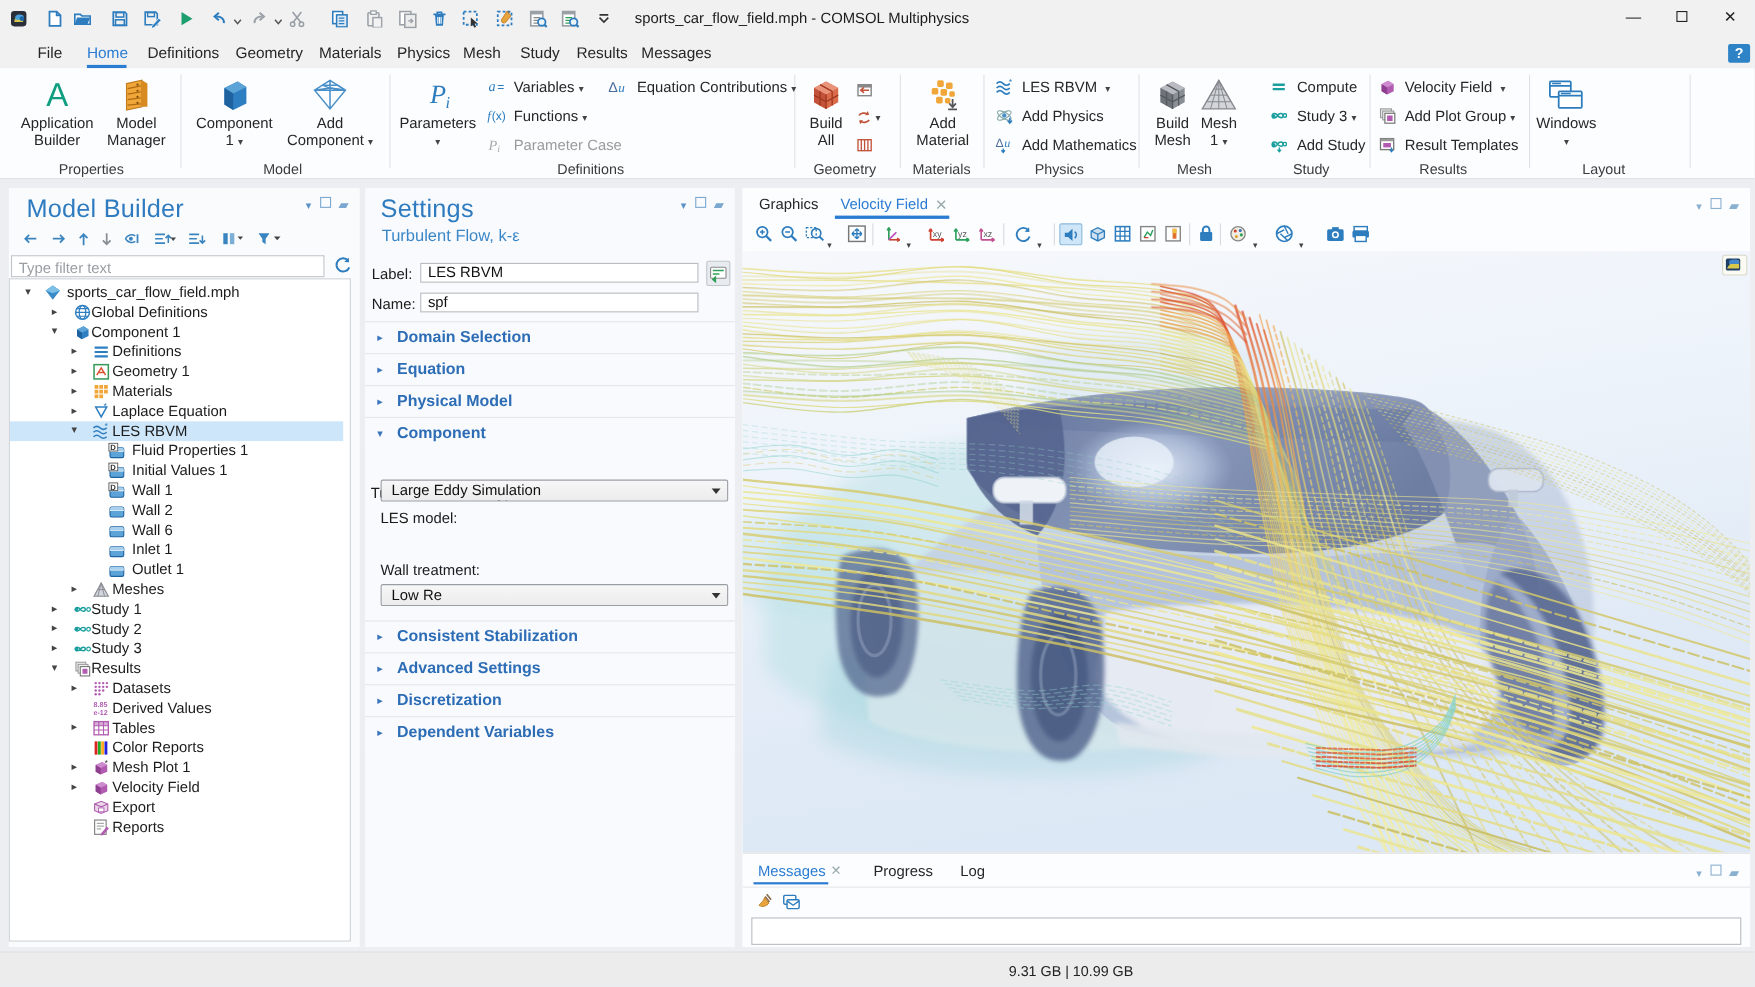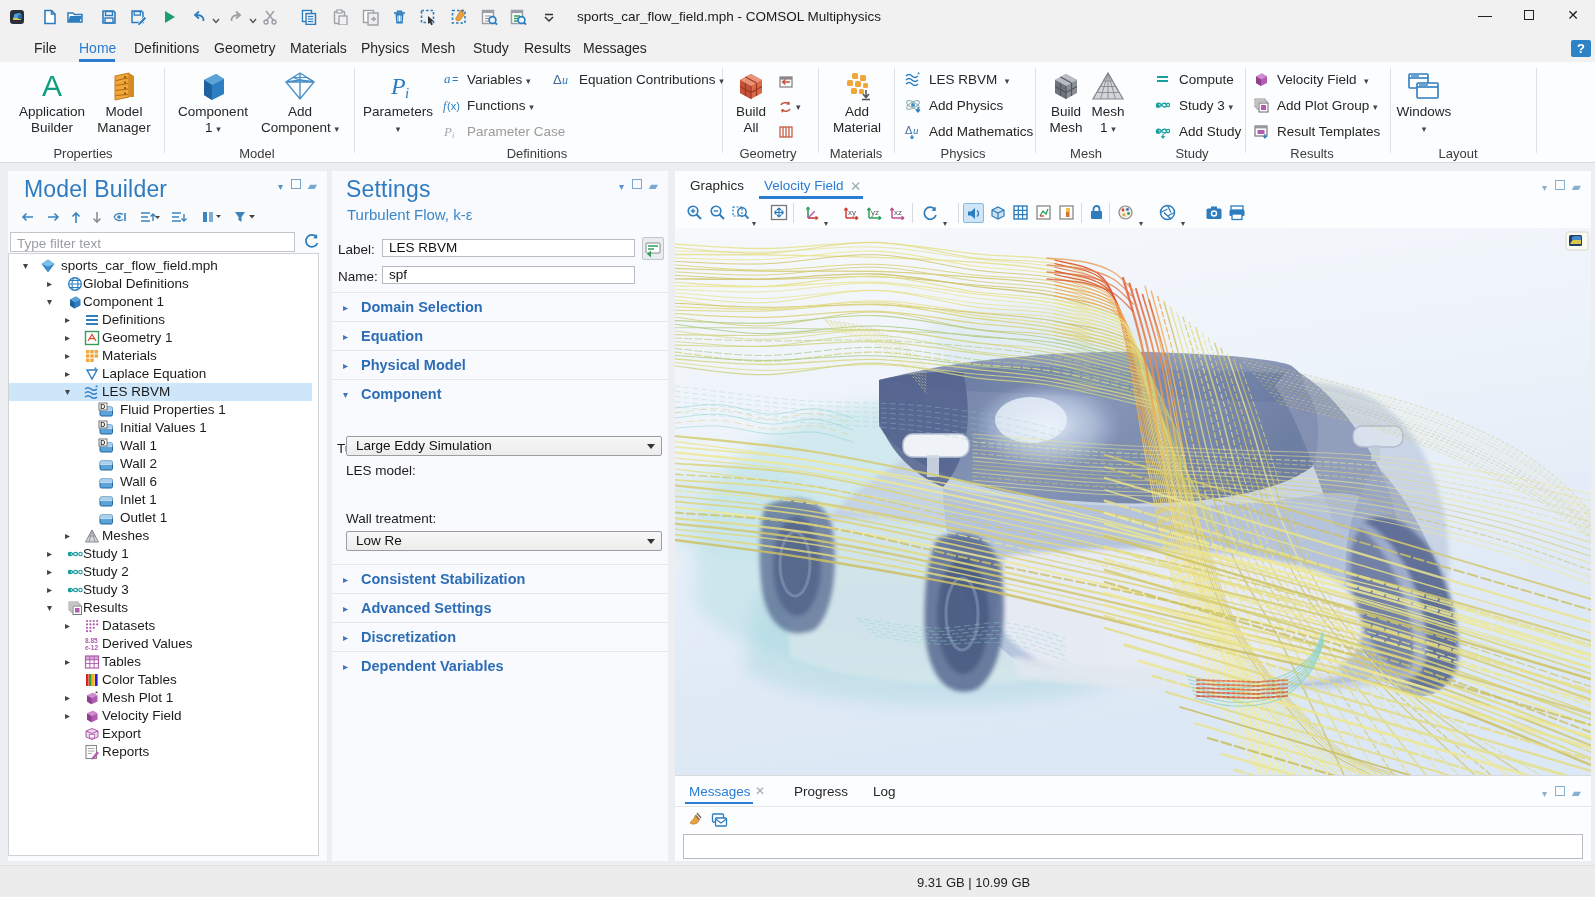--- a/index.html
+++ b/index.html
@@ -614,21 +614,21 @@
               </svg></span>
             <span class="lab" style="left:93px;">Tables</span>
           </div>
           <div class="trow" style="top:417px;">
             <span class="tico" style="left:75px;"><svg width="16" height="16" viewBox="0 0 16 16">
                 <rect x="2" y="2" width="2.6" height="12" fill="#d22"></rect>
                 <rect x="5" y="2" width="2.6" height="12" fill="#2a2"></rect>
                 <rect x="8" y="2" width="2.6" height="12" fill="#fa2"></rect>
                 <rect x="11" y="2" width="2.6" height="12" fill="#22d"></rect>
               </svg></span>
-            <span class="lab" style="left:93px;">Color Tables</span>
+            <span class="lab" style="left:93px;">Color Reports</span>
           </div>
           <div class="trow" style="top:435px;">
             <span class="texp" style="left:56px;color:#444;">▸</span>
             <span class="tico" style="left:75px;"><svg width="16" height="16" viewBox="0 0 16 16">
                 <path d="M3,5.5 L9,2.8 L13.5,5.5 L13.5,11.5 L7.5,14.2 L3,11.5 Z" fill="#b15cb1"></path>
                 <path d="M3,5.5 L9,2.8 L13.5,5.5 L7.5,8.2 Z" fill="#cf8bcf"></path>
                 <path d="M3,5.5 L7.5,8.2 L7.5,14.2 L3,11.5 Z" fill="#8f3f8f"></path>
                 <text x="11" y="6" font-size="8" fill="#333">*</text>
               </svg></span>
             <span class="lab" style="left:93px;">Mesh Plot 1</span>

